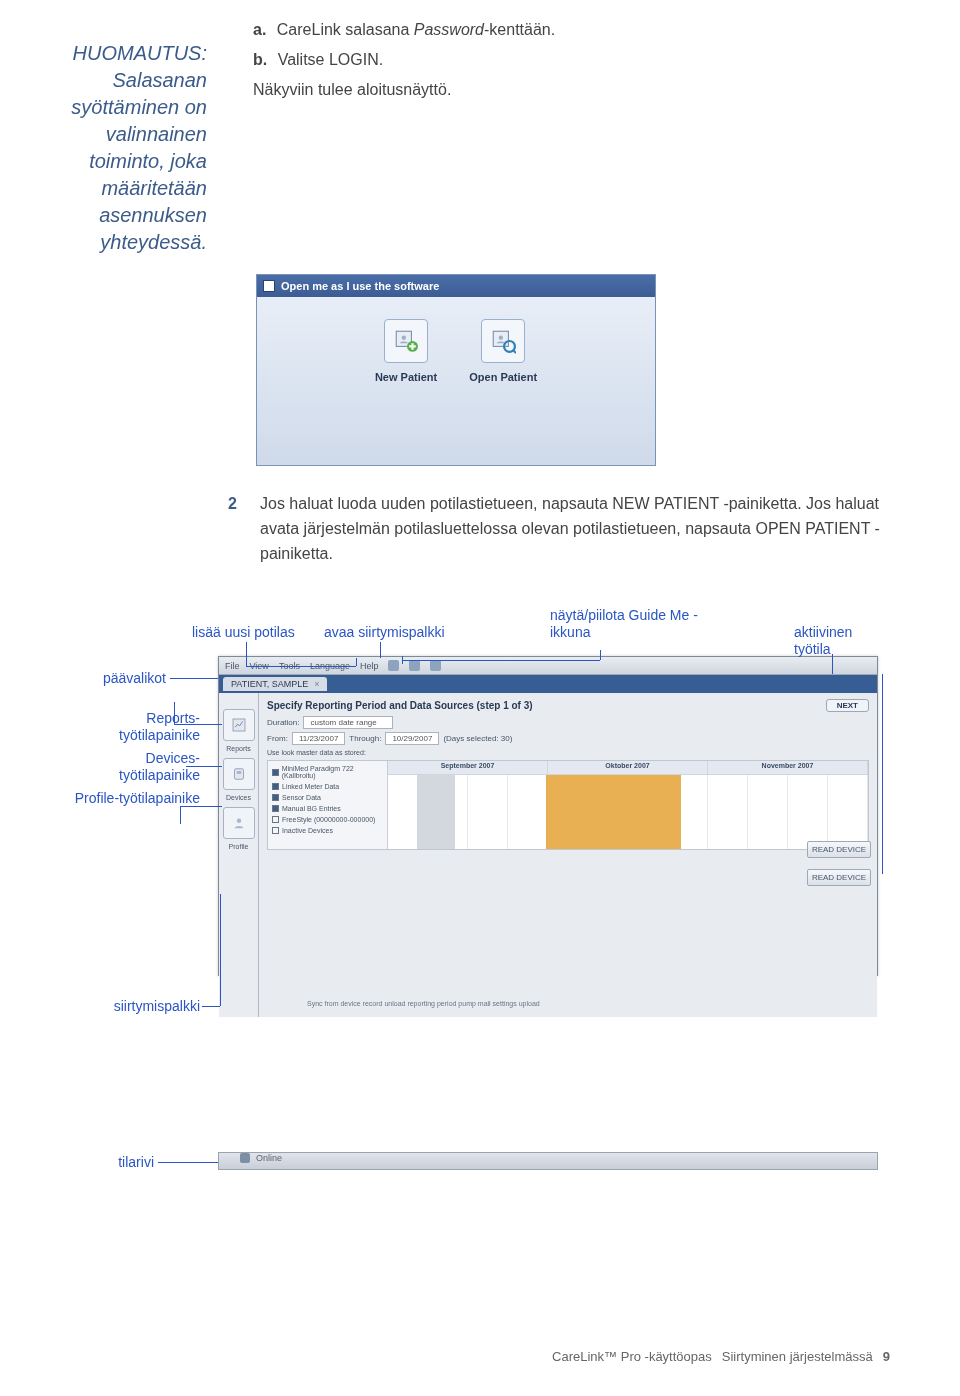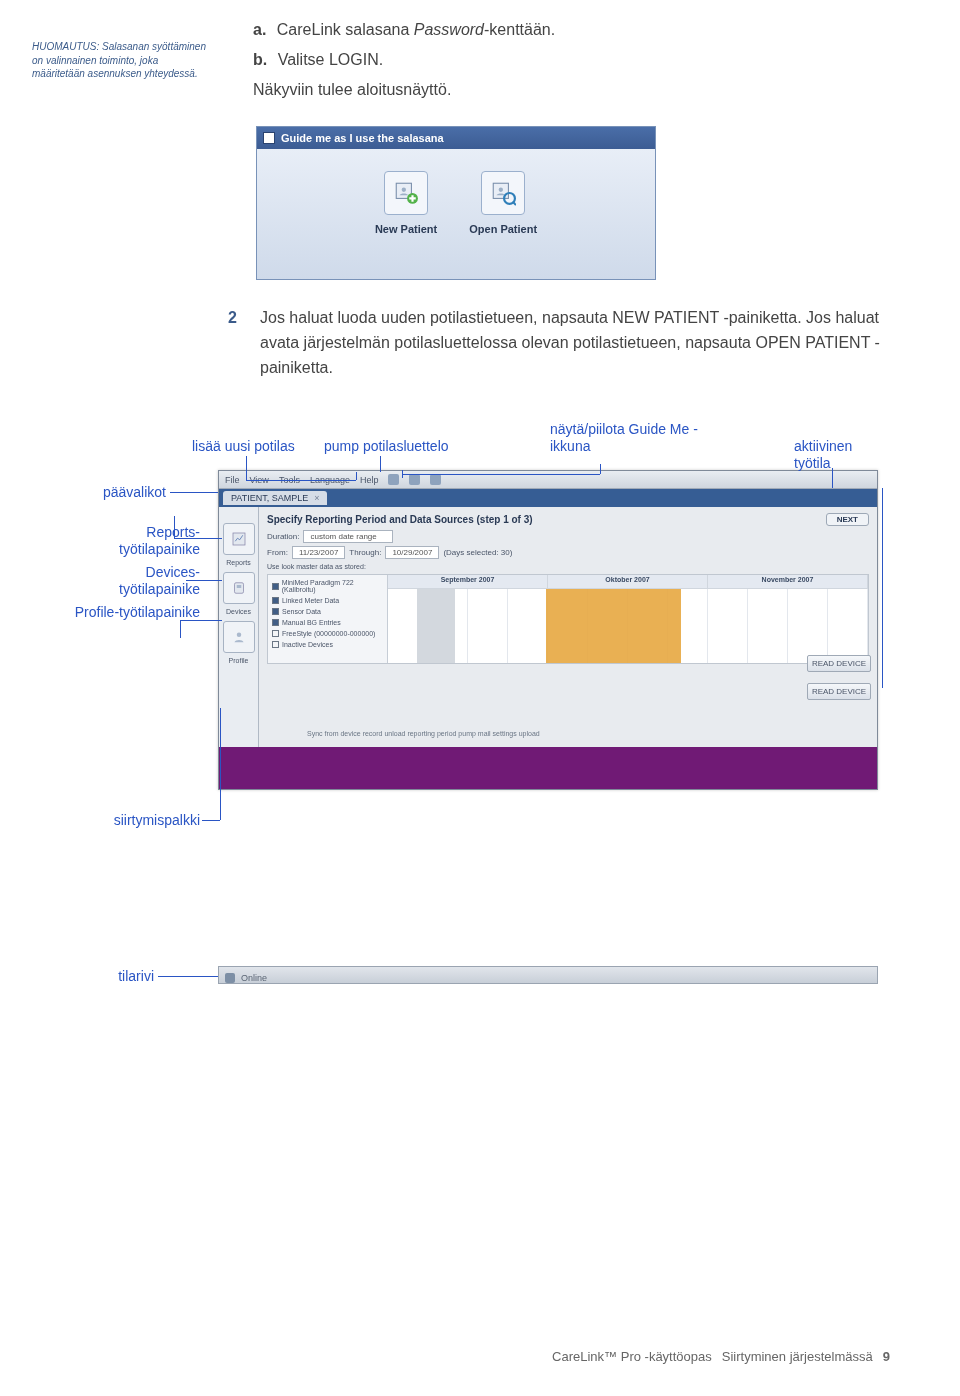--- a/index.html
+++ b/index.html
@@ -1,29 +1,29 @@
 <!DOCTYPE html>
 <html><head>
 <meta charset="utf-8">
 <style>
   * { box-sizing: border-box; margin: 0; padding: 0; }
   body { width: 960px; height: 1396px; background: #fff; font-family: "Trebuchet MS", Verdana, Arial, sans-serif; color: #333; position: relative; }
   .page { padding: 40px 70px 40px 10px; position: relative; }
   .row1 { display: flex; align-items: flex-start; gap: 20px; margin-bottom: 18px; margin-left: 22px; }
-  .note-col { width: 175px; text-align: left; color: #3b5b8a; font-style: italic; font-size: 10px; line-height: 1.35; flex-shrink: 0; }
+  .note-col { width: 175px; text-align: right; color: #3b5b8a; font-style: italic; font-size: 20px; line-height: 1.35; flex-shrink: 0; }
   .body-col { flex: 1; font-size: 16px; color: #444; }
   .body-col p.sub { margin-left: 26px; margin-bottom: 6px; line-height: 1.5; }
   .body-col .emdash .lb { font-weight: bold; margin-right: 6px; }
   .body-col .ital { font-style: italic; }
 
   
   .shot1-wrap { margin: 14px 0 26px 246px; width: 400px; border: 1px solid #7892b8; background: #d8e2f0; }
   .shot1-bar { height: 22px; background: linear-gradient(#4a6ea8,#3c5c93); display: flex; align-items: center; padding: 0 6px; color: #fff; font-size: 11px; font-weight: bold; gap:6px;}
   .shot1-bar .chk { display:inline-block; width:12px; height:12px; background:#fff; border:1px solid #2a4370;}
-  .shot1-body { height: 130px; background: linear-gradient(#e8eef7,#cfdaea); display:flex; justify-content:center; align-items:flex-start; gap:32px; padding-top:22px;}
+  .shot1-body { height: 168px; background: linear-gradient(#e8eef7,#cfdaea); display:flex; justify-content:center; align-items:flex-start; gap:32px; padding-top:22px;}
   .shot1-item { text-align:center; }
   .shot1-ico { width:44px; height:44px; margin:0 auto 8px; background:#f3f6fb; border:1px solid #9bb0cd; border-radius:4px; display:flex; align-items:center; justify-content:center; position:relative; }
   .shot1-ico svg { width:26px; height:26px; }
   .shot1-lbl { font-size:11px; font-weight:bold; color:#2a3a55;}
 
   .num-para { display:flex; margin-left:218px; gap:16px; font-size:16px; color:#444; line-height:1.55; margin-bottom:36px; }
   .num-para .n { font-weight:bold; color:#3b5b8a; width:16px; }
   .num-para .t { flex:1; }
 
   
@@ -31,21 +31,21 @@
   .ann-label { position:absolute; color:#2a55c4; font-size:14px; line-height:1.2; z-index:5; }
   .ann-label.right { text-align:right; }
   .ann-line { position:absolute; background:#2a55c4; z-index:4; }
 
   .shot2 { position:absolute; left:148px; top:54px; width:660px; height:320px; background:#701a75; border:1px solid #7f8a99; box-shadow:0 0 3px rgba(0,0,0,.2); }
   .s2-menubar { height:18px; background:linear-gradient(#e9edf2,#cfd6de); font-size:9px; color:#4a5568; display:flex; align-items:center; gap:10px; padding:0 6px; border-bottom:1px solid #a0aab7;}
   .s2-menubar .mico { display:inline-block; width:11px; height:11px; background:#8ea3bd; border-radius:2px;}
   .s2-tabbar { height:18px; background:#365d94; display:flex; align-items:center; padding:0 4px;}
   .s2-tab { background:#d6dde7; color:#2a3a55; font-size:9px; padding:2px 8px; border-radius:3px 3px 0 0;}
   .s2-tab .x { margin-left:6px; color:#7a8599;}
-  .s2-main { height:240px; background:#d6dbe2; position:relative; }
+  .s2-main { height:324px; background:#d6dbe2; position:relative; }
   .s2-left { position:absolute; left:0; top:0; width:40px; height:100%; background:#e9edf2; border-right:1px solid #b0b9c5; padding-top:16px;}
   .s2-lbtn { width:32px; height:32px; margin:0 auto 4px; background:#f0f3f7; border:1px solid #a7b3c3; border-radius:3px; display:flex; align-items:center; justify-content:center;}
   .s2-lbtn svg { width:18px; height:18px; }
   .s2-llbl { font-size:7px; text-align:center; color:#4a5568; margin-bottom:6px;}
   .s2-content { position:absolute; left:40px; right:0; top:0; bottom:0; padding:6px 8px; font-size:8px; color:#4a5568; background:#e8ebef;}
   .s2-head { font-weight:bold; color:#2a3a55; font-size:10px; margin-bottom:4px; display:flex; justify-content:space-between; align-items:center;}
   .s2-nextbtn { font-size:8px; background:#f0f3f7; border:1px solid #9da8b6; padding:1px 10px; border-radius:3px;}
   .s2-row2 { display:flex; gap:4px; align-items:center; margin-bottom:3px;}
   .s2-f { background:#fff; border:1px solid #aab3bf; padding:1px 6px; font-size:8px; color:#555;}
   .s2-cal-row { display:flex; align-items:stretch; height:90px; margin-top:4px; background:#f3f5f8; border:1px solid #c0c7d0;}
@@ -61,21 +61,21 @@
   .s2-grid .cells { grid-column:1 / -1; position:relative; background:repeating-linear-gradient(to right, #fff 0, #fff calc(100%/12 - 1px), #e3e7ed calc(100%/12 - 1px), #e3e7ed calc(100%/12));}
   .s2-block-o { position:absolute; top:0; bottom:0; background:#e7a740; opacity:.9;}
   .s2-block-o.b1 { left:33%; width:28%; }
   .s2-block-g { position:absolute; top:0; bottom:0; background:#d3d8de;}
   .s2-block-g.g1 { left:6%; width:8%; }
   .s2-sidebtn { position:absolute; right:6px; width:64px; font-size:8px; background:linear-gradient(#f5f7fa,#dbe1e9); border:1px solid #9fa9b6; border-radius:2px; text-align:center; padding:3px 0;margin-left:42px;}
   .s2-sidebtn.sb1 { top:148px; }
   .s2-sidebtn.sb2 { top:176px; }
   .s2-foot { position:absolute; left:48px; bottom:10px; font-size:7px; color:#6a7685;}
 
-  .shot2-status { position:absolute; left:148px; top:550px; width:660px; height:18px; background:linear-gradient(#e1e5eb,#c8cfd8); border:1px solid #9aa4b1; font-size:9px; color:#5a6574; display:flex; align-items:flex-end; padding:0 6px; gap:6px;}
+  .shot2-status { position:absolute; left:148px; top:550px; width:660px; height:18px; background:linear-gradient(#e1e5eb,#c8cfd8); border:1px solid #9aa4b1; font-size:9px; color:#5a6574; display:flex; align-items:flex-start; padding:0 21px; gap:6px;}
   .status-ico { display:inline-block; width:10px; height:10px; background:#7d8fa5; border-radius:2px;}
 
   
   .pagefoot { position:absolute; bottom:32px; right:70px; font-size:13px; color:#666; display:flex; align-items:center; gap:10px;}
   .pagefoot .pn { font-weight:bold; }
 </style>
 </head>
 <body>
 
 <div class="page">
@@ -90,21 +90,21 @@
         <span class="lb">b.</span>
         <span>Valitse LOGIN.</span>
       </p>
       <p class="sub" style="margin-left:26px;">Näkyviin tulee aloitusnäyttö.</p>
     </div>
   </div>
 
   <div class="shot1-wrap">
     <div class="shot1-bar">
       <span class="chk"></span>
-      <span>Guide me as I use the salasana</span>
+      <span>Open me as I use the software</span>
     </div>
     <div class="shot1-body">
       <div class="shot1-item">
         <div class="shot1-ico">
           <svg viewBox="0 0 24 24">
               <rect x="3" y="3" width="14" height="14" fill="#e9eef6" stroke="#7a8fab"></rect>
               <circle cx="10" cy="9" r="2" fill="#9db0c7"></circle>
               <path d="M6 14c1-2 7-2 8 0" fill="#9db0c7"></path>
               <circle cx="18" cy="17" r="5" fill="#53b24a"></circle>
               <path d="M18 14v6M15 17h6" stroke="#fff" stroke-width="2"></path>
@@ -132,21 +132,21 @@
     <div class="t">Jos haluat luoda uuden potilastietueen, napsauta NEW PATIENT -painiketta. Jos haluat avata järjestelmän potilasluettelossa olevan potilastietueen, napsauta OPEN PATIENT -painiketta.</div>
   </div>
 
   <div class="fig-wrap">
 
     <div class="ann-label" style="left:122px; top:22px;">lisää uusi potilas</div>
     <div class="ann-line" style="left:176px; top:40px; width:1px; height:24px;"></div>
     <div class="ann-line" style="left:176px; top:64px; width:110px; height:1px;"></div>
     <div class="ann-line" style="left:286px; top:56px; width:1px; height:8px;"></div>
 
-    <div class="ann-label" style="left:254px; top:22px;">pump potilasluettelo</div>
+    <div class="ann-label" style="left:254px; top:22px;">avaa siirtymispalkki</div>
     <div class="ann-line" style="left:310px; top:40px; width:1px; height:16px;"></div>
 
     <div class="ann-label" style="left:456px; top:5px; text-align:left; width:150px;margin-left:24px;">näytä/piilota Guide Me -ikkuna</div>
     <div class="ann-line" style="left:530px; top:48px; width:1px; height:10px;"></div>
     <div class="ann-line" style="left:332px; top:58px; width:198px; height:1px;"></div>
     <div class="ann-line" style="left:332px; top:54px; width:1px; height:8px;"></div>
 
     <div class="ann-label" style="left:724px; top:22px; width:90px;">aktiivinen työtila</div>
     <div class="ann-line" style="left:762px; top:52px; width:1px; height:20px;"></div>
 

